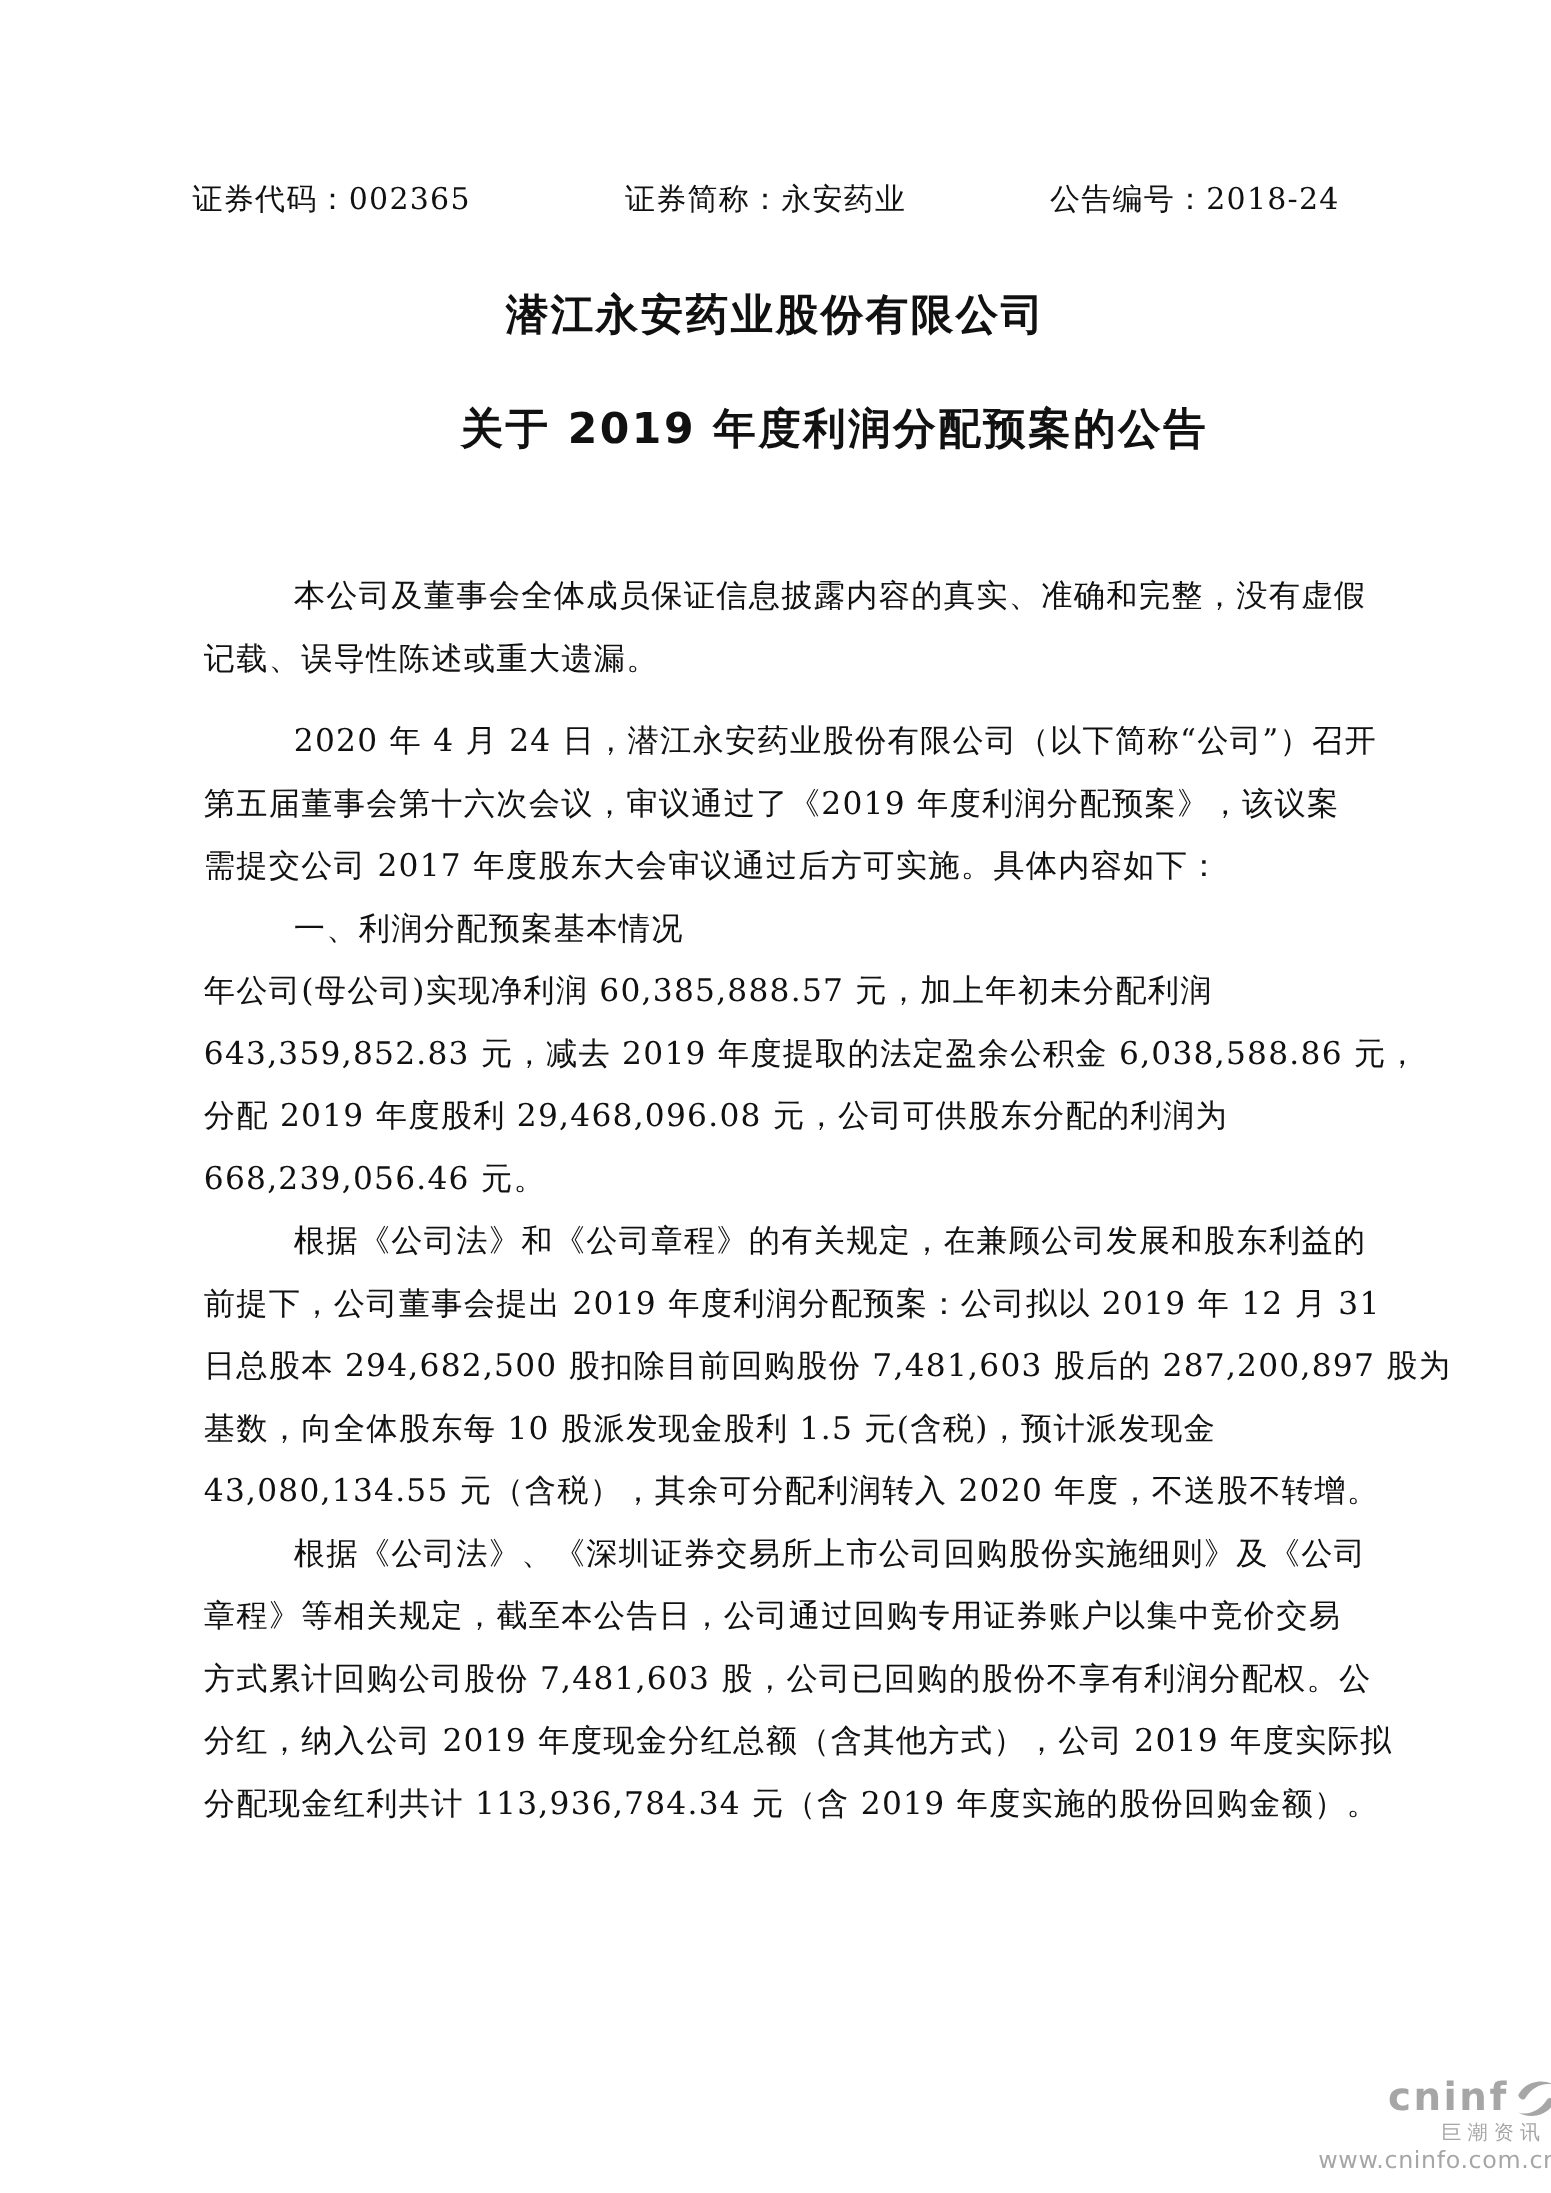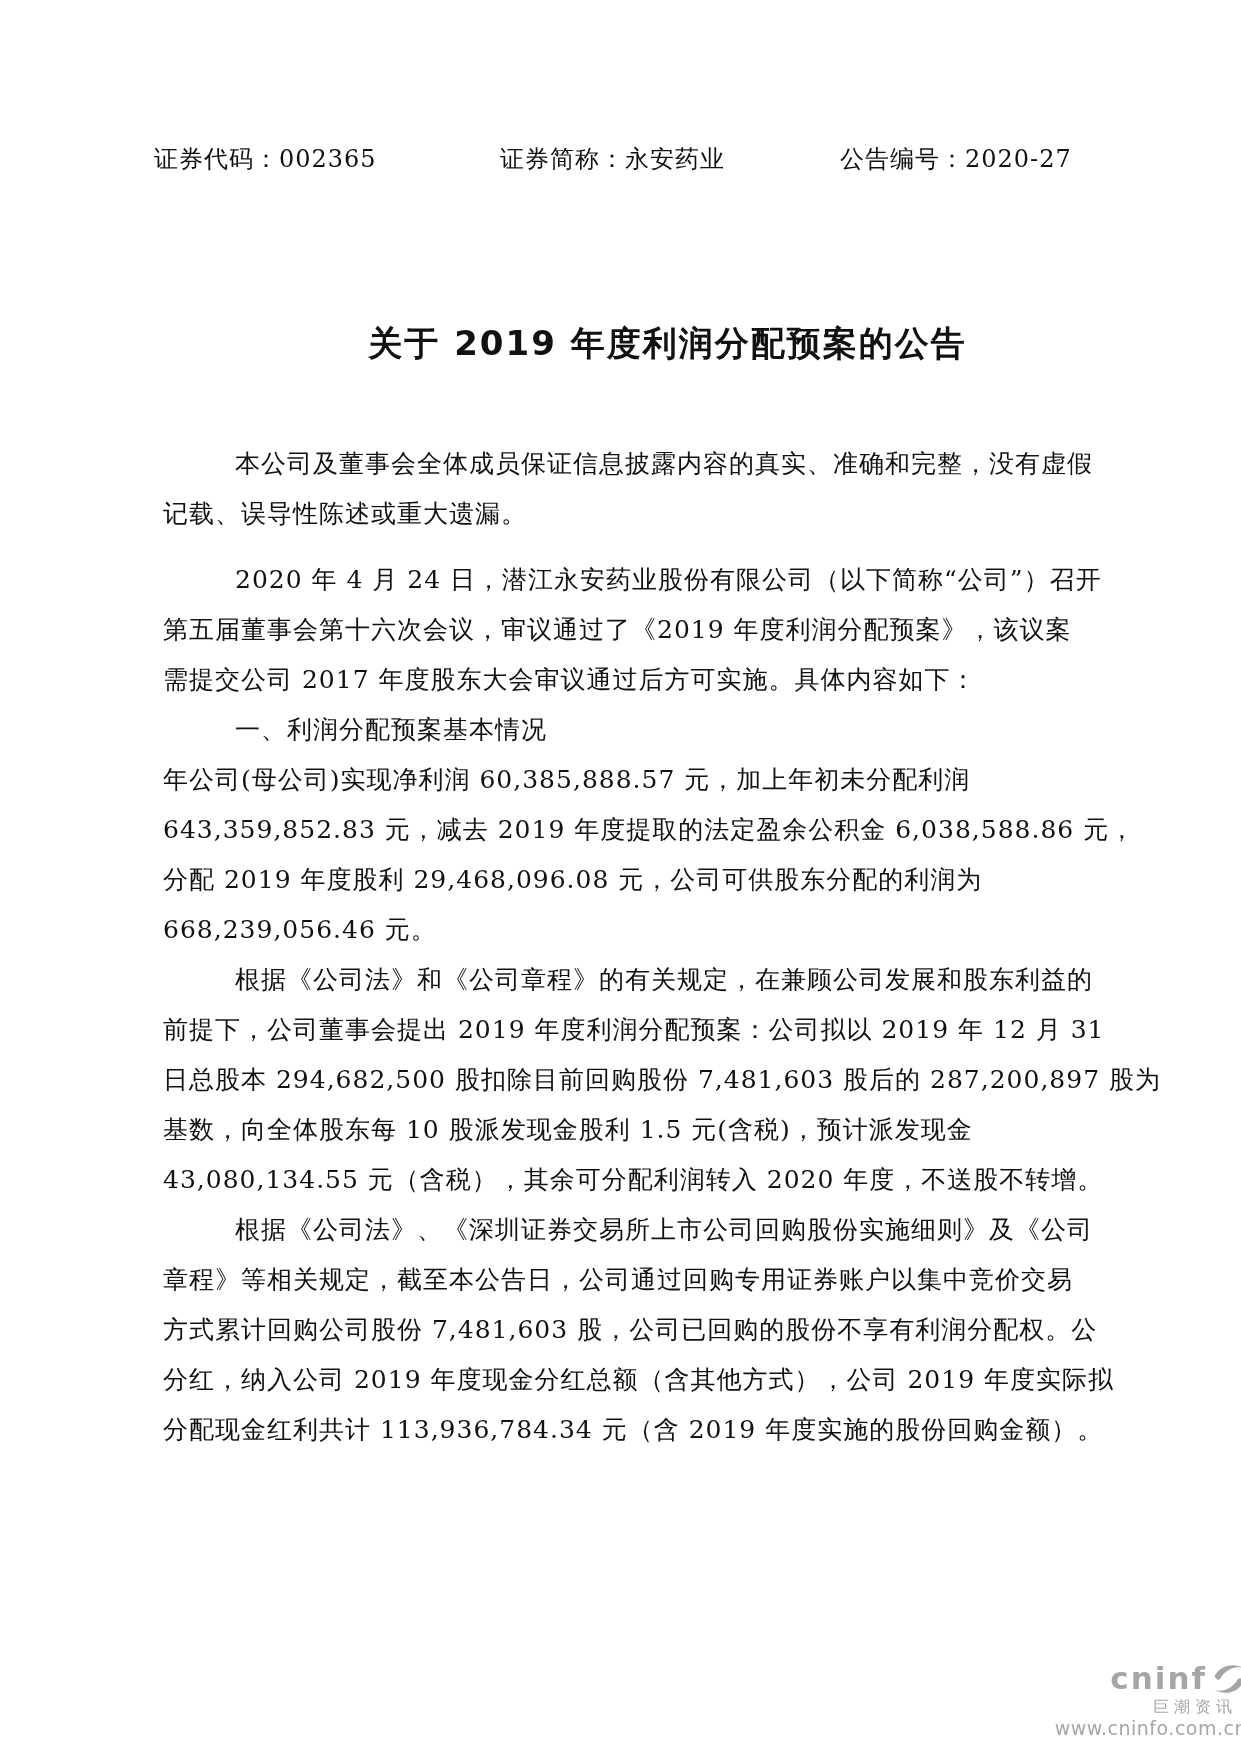--- a/index.html
+++ b/index.html
@@ -20,21 +20,21 @@
   
   .doc-title{
     position:absolute;left:0;width:100%;text-align:center;
     font-family:"DejaVu Sans","Liberation Sans",sans-serif;
     font-weight:bold;font-size:34px;line-height:48px;letter-spacing:2px;
     white-space:nowrap;
   }
   .title-1{top:228px;}
   .title-2{top:319px;padding-left:47px;}
   
-  .doc-body{position:absolute;left:163px;top:439px;width:945px;font-size:25px;letter-spacing:1px;}
+  .doc-body{position:absolute;left:163px;top:452px;width:945px;font-size:25px;letter-spacing:1px;}
   .para{margin:0;}
   .para.gap-after{margin-bottom:16px;}
   .line{height:50px;line-height:50px;white-space:nowrap;}
   .line.first{text-indent:72px;}
   
   .cninfo{
     position:absolute;right:-6px;bottom:14px;
     text-align:right;color:#a6a6a6;
     font-family:"DejaVu Sans","Liberation Sans",sans-serif;
     line-height:1.15;
@@ -46,23 +46,24 @@
   .cninfo .url{font-size:19px;letter-spacing:0.5px;margin-top:2px;}
 </style>
 </head>
 <body>
 
 <div class="page">
 
   <div class="doc-header">
     <span class="h-item h-code">证券代码：002365</span>
     <span class="h-item h-abbr">证券简称：永安药业</span>
-    <span class="h-item h-no">公告编号：2020-27</span>
+    <span class="h-item h-no">公告编号：2018-24</span>
   </div>
 
+  <div class="doc-title title-1">潜江永安药业股份有限公司</div>
   <div class="doc-title title-2">关于 2019 年度利润分配预案的公告</div>
 
   <div class="doc-body" id="doc-body">
       <div class="para gap-after">
         <div class="line first">本公司及董事会全体成员保证信息披露内容的真实、准确和完整，没有虚假</div>
         <div class="line">记载、误导性陈述或重大遗漏。</div>
       </div>
       <div class="para">
         <div class="line first">2020 年 4 月 24 日，潜江永安药业股份有限公司（以下简称“公司”）召开</div>
         <div class="line">第五届董事会第十六次会议，审议通过了《2019 年度利润分配预案》，该议案</div>

